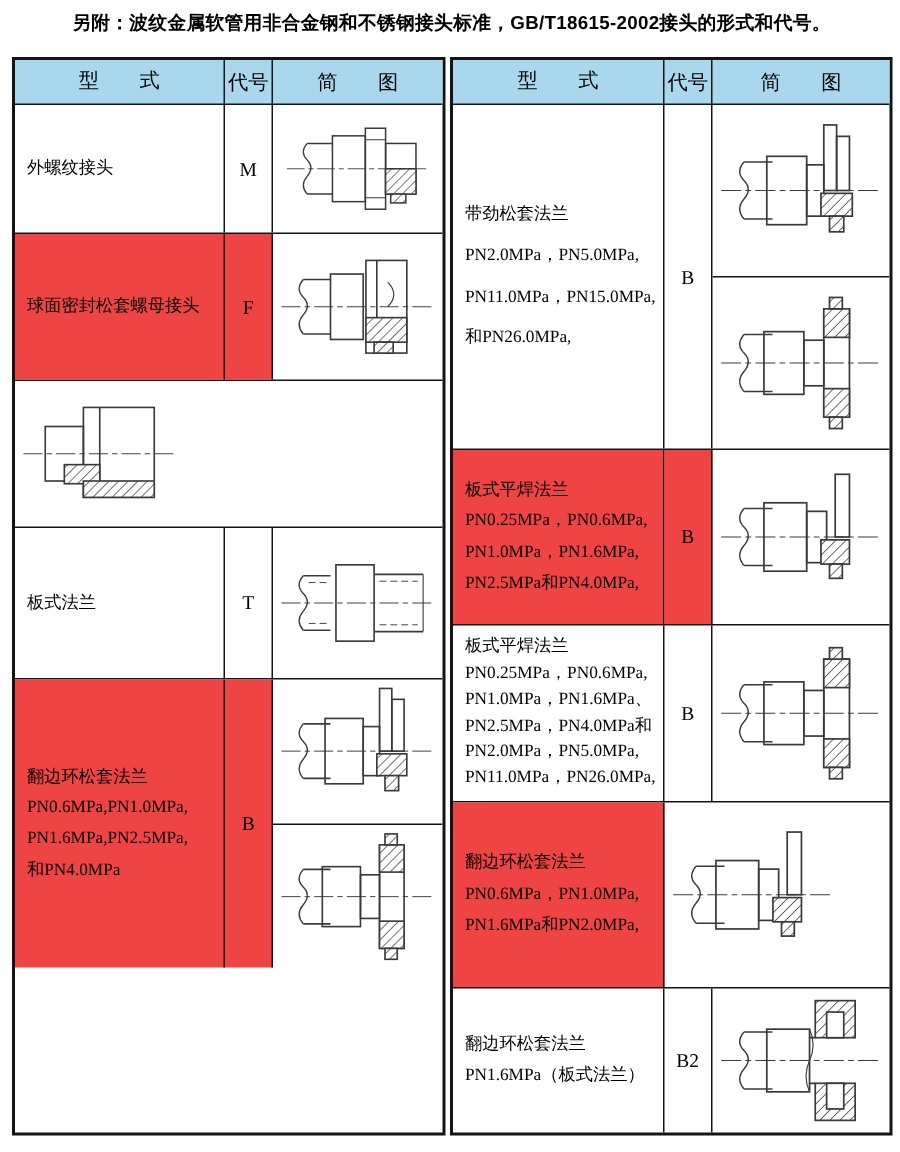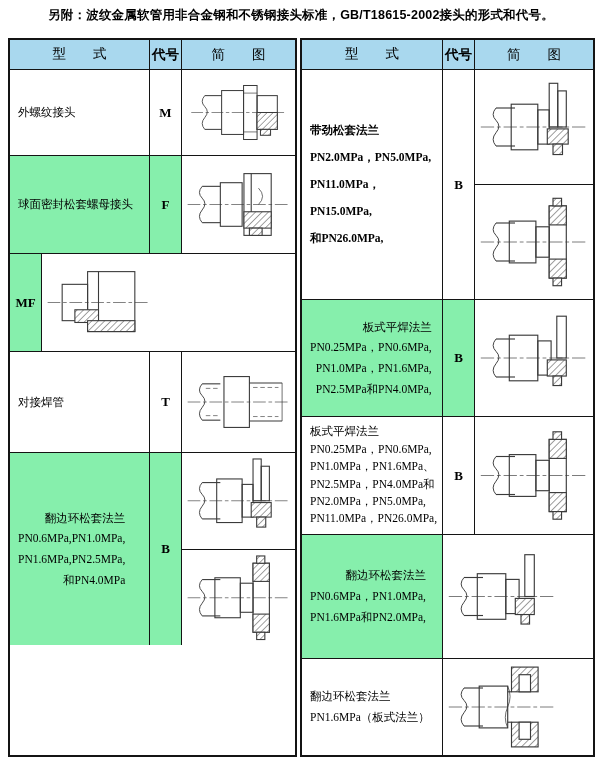--- a/index.html
+++ b/index.html
@@ -14,27 +14,27 @@
   .row:last-child{border-bottom:none;}
   .c{border-right:1px solid #141414;box-sizing:border-box;overflow:hidden;}
   .c:last-child{border-right:none;}
   .tbl-left  .type{width:140px;} .tbl-left  .code{width:32px;} .tbl-left  .diag{width:113px;}
   .tbl-right .type{width:141px;} .tbl-right .code{width:32px;} .tbl-right .diag{width:118px;}
   .head{background:#a9d8ee;}
   .head .c{display:flex;align-items:center;justify-content:center;
            font-size:13.5px;padding:0;white-space:pre;}
   .type{display:flex;align-items:center;padding:4px 4px 4px 8px;
         font-size:11.5px;line-height:1.8;white-space:pre-line;}
-  .code{display:flex;align-items:center;justify-content:center;font-size:13px;font-weight:bold;}
-  .yellow{background:#86efac;text-align:right;}
+  .code{display:flex;align-items:center;justify-content:center;font-size:13px;}
+  .yellow{background:#ef4444;}
   .diag{display:flex;flex-direction:column;}
   .dwrap{flex:1;display:flex;align-items:center;justify-content:center;padding:2px;min-height:0;}
   .dwrap.half{border-bottom:1px solid #141414;}
   .dwrap.half:last-child{border-bottom:none;}
-  .lh-lg{line-height:2.35;font-weight:bold;}
+  .lh-lg{line-height:2.35;}
   .lh-sm{line-height:1.52;}
 </style>
 </head>
 <body>
 
 <svg width="0" height="0" style="position:absolute" aria-hidden="true">
   <defs>
     <pattern id="hp" width="5" height="5" patternUnits="userSpaceOnUse" patternTransform="rotate(45)">
       <rect width="5" height="5" fill="#ffffff"></rect>
       <line x1="0" y1="0" x2="0" y2="5" stroke="#444" stroke-width="1.1"></line>
@@ -92,37 +92,36 @@
                 <rect x="66" y="56" width="30" height="18" fill="url(#hp)"></rect>
                 <rect x="72" y="74" width="14" height="8" fill="url(#hp)"></rect>
                 <line x1="4" y1="48" x2="116" y2="48" stroke-width="0.7" stroke-dasharray="14 3 4 3"></line>
               </svg>
             </div>
           </div>
       </div>
 
 
       <div class="row" style="height:98px">
-        <div class="c code yellow">MF</div>
         <div class="c diag">
             <div class="dwrap">
               <svg viewBox="0 0 120 96" preserveAspectRatio="xMidYMid meet" style="width:100%;height:100%" fill="none" stroke="#3a3a3a" stroke-width="1.2">
                 <rect x="20" y="28" width="28" height="40"></rect>
                 <rect x="48" y="14" width="52" height="66"></rect>
                 <line x1="60" y1="14" x2="60" y2="80"></line>
                 <rect x="34" y="56" width="26" height="14" fill="url(#hp)"></rect>
                 <rect x="48" y="68" width="52" height="12" fill="url(#hp)"></rect>
                 <line x1="4" y1="48" x2="116" y2="48" stroke-width="0.7" stroke-dasharray="14 3 4 3"></line>
               </svg>
             </div>
           </div>
       </div>
 
       <div class="row" style="height:101px">
-        <div class="c type">对接焊管</div>
+        <div class="c type">板式法兰</div>
         <div class="c code">T</div>
         <div class="c diag">
             <div class="dwrap">
               <svg viewBox="0 0 120 96" preserveAspectRatio="xMidYMid meet" style="width:100%;height:100%" fill="none" stroke="#3a3a3a" stroke-width="1.2">
                 <path d="M20,28 q-6,7 0,13 q6,6 0,13 q-6,7 0,14" stroke-width="1"></path>
                 <line x1="20" y1="28" x2="40" y2="28"></line>
                 <line x1="20" y1="68" x2="40" y2="68"></line>
                 <rect x="44" y="20" width="28" height="56"></rect>
                 <line x1="72" y1="27" x2="108" y2="27"></line>
                 <line x1="72" y1="69" x2="108" y2="69"></line>
@@ -290,20 +289,21 @@
                 <rect x="80" y="67" width="9" height="10" fill="url(#hp)"></rect>
                 <line x1="4" y1="48" x2="116" y2="48" stroke-width="0.7" stroke-dasharray="14 3 4 3"></line>
               </svg>
             </div>
           </div>
       </div>
 
       <div class="row" style="height:96px">
         <div class="c type">翻边环松套法兰
 PN1.6MPa（板式法兰）</div>
+        <div class="c code">B2</div>
         <div class="c diag">
             <div class="dwrap">
               <svg viewBox="0 0 120 96" preserveAspectRatio="xMidYMid meet" style="width:100%;height:100%" fill="none" stroke="#3a3a3a" stroke-width="1.2">
                 <path d="M20,28 q-6,7 0,13 q6,6 0,13 q-6,7 0,14" stroke-width="1"></path>
                 <line x1="20" y1="28" x2="40" y2="28"></line>
                 <line x1="20" y1="68" x2="40" y2="68"></line>
                 <rect x="36" y="26" width="30" height="44"></rect>
                 <path d="M66,26 q5,11 0,22 q-5,11 0,22" stroke-width="0.8"></path>
                 <rect x="70" y="6" width="28" height="26" fill="url(#hp)"></rect>
                 <rect x="78" y="14" width="12" height="18" fill="#fff"></rect>

